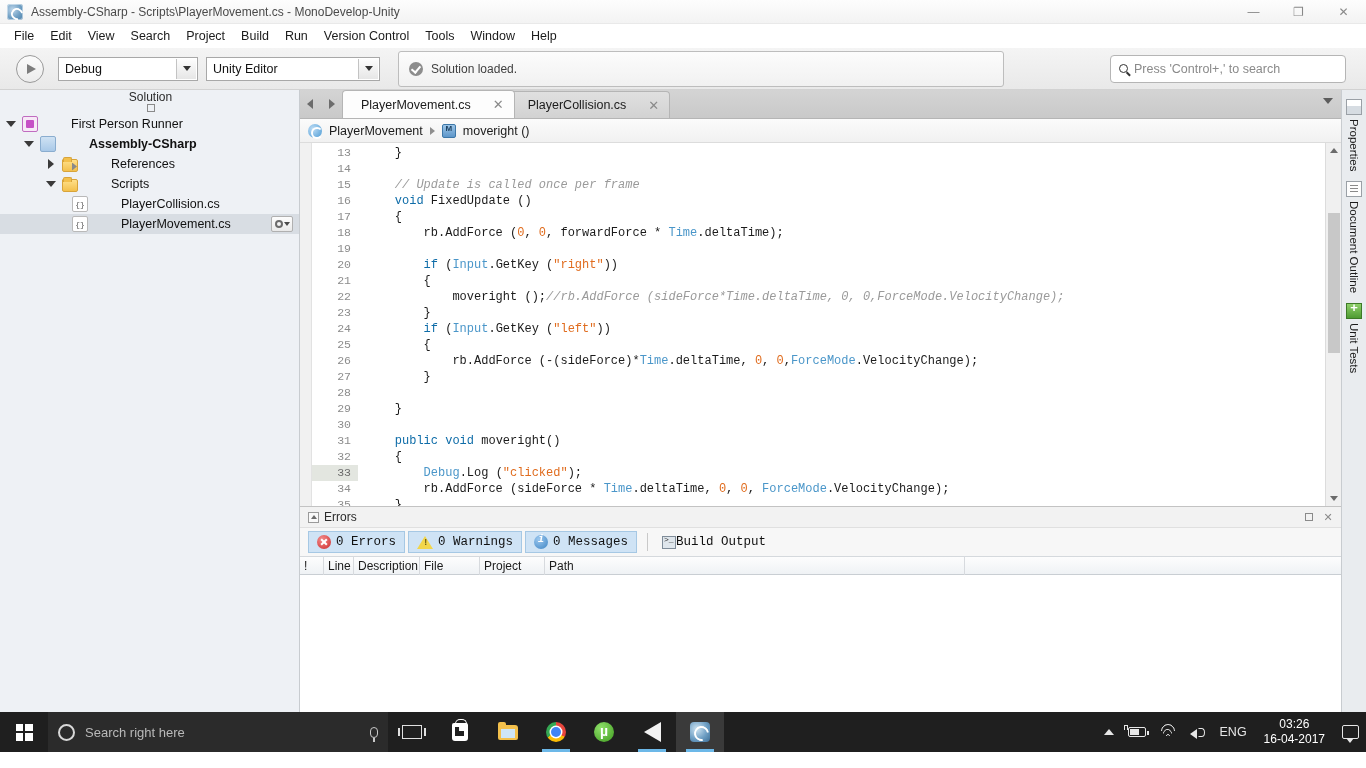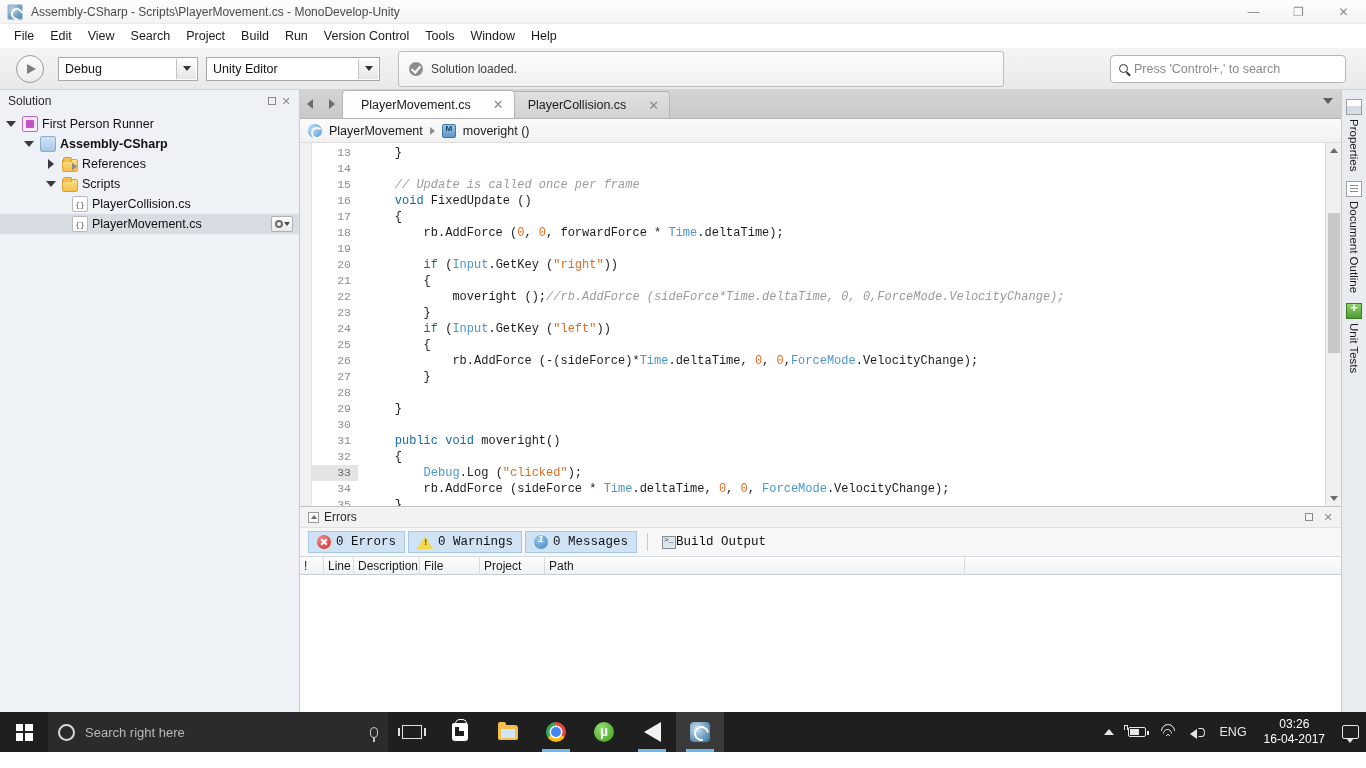--- a/index.html
+++ b/index.html
@@ -204,20 +204,21 @@
     display: flex;
     flex-direction: column;
   }
   .pad-header {
     height: 22px;
     display: flex; align-items: center;
     padding: 0 6px 0 8px;
     font-size: 12px;
     color: #2b2b2b;
     background: #eef1f5;
+    flex-direction: column;
   }
   .pad-header .ttl { flex: 1; }
   .pad-btn {
     width: 14px; height: 14px;
     display: flex; align-items: center; justify-content: center;
     color: #8a8a8a;
     font-size: 11px;
   }
   .pad-sq {
     width: 8px; height: 8px;
@@ -303,21 +304,21 @@
   }
   .ico-cs {
     border: 1px solid #b9b9b9;
     background: #fff;
     border-radius: 2px;
     font-size: 8px;
     color: #5a5a5a;
     display: flex; align-items: center; justify-content: center;
     font-family: "Liberation Mono", monospace;
   }
-  .tlabel { font-size: 12.5px; color: #111; }
+  .tlabel { font-size: 12.5px; color: #111; margin-left: 29px; }
   .tlabel.bold { font-weight: bold; }
   .gear-btn {
     position: absolute;
     right: 6px; top: 2px;
     width: 22px; height: 16px;
     background: linear-gradient(#fdfdfd, #e9e9e9);
     border: 1px solid #b0b0b0;
     border-radius: 2px;
     display: flex; align-items: center; justify-content: center;
     gap: 1px;

